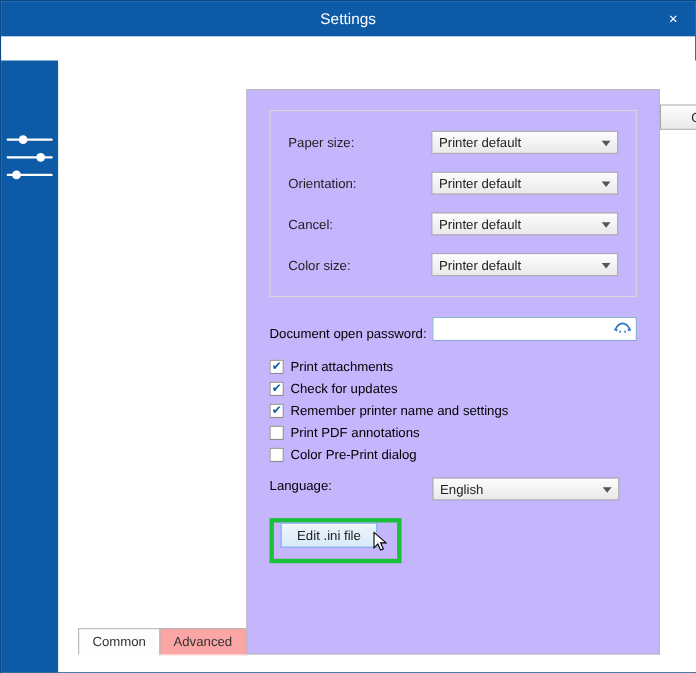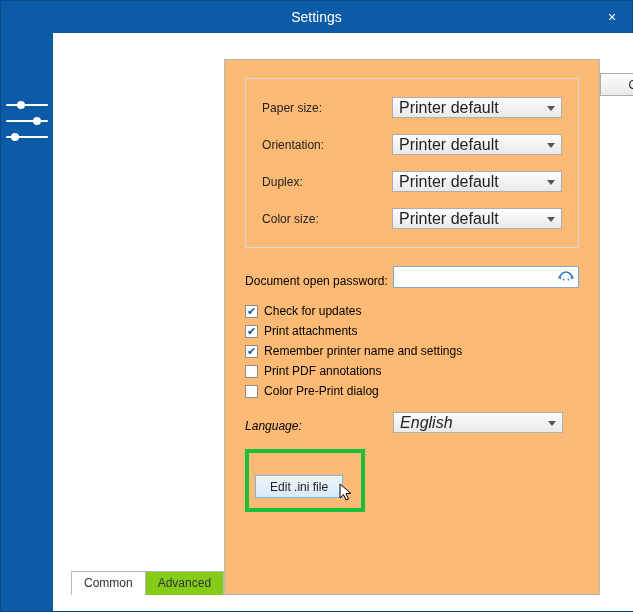--- a/index.html
+++ b/index.html
@@ -8,20 +8,21 @@
     font-family: "Segoe UI", Tahoma, sans-serif;
     font-size: 12px;
     background: #fff;
   }
   .outer {
     width: 633px;
     height: 612px;
     border: 1px solid #0a4a8a;
     display: flex;
     flex-direction: column;
+    gap: 22px;
   }
   .titlebar {
     height: 32px;
     background: #0d5aa7;
     color: #fff;
     display: flex;
     align-items: center;
     justify-content: center;
     position: relative;
     font-size: 14px;
@@ -77,34 +78,34 @@
     background: #fdfdfd;
     position: relative;
     cursor: pointer;
   }
   .tab.inactive {
     border-bottom: none;
     margin-bottom: 0;
     z-index: 1;
   }
   .tab.active {
-    background: #84cc16;
+    background: #fca5a5;
     border-bottom: 1px solid #fff;
     margin-bottom: -1px;
     z-index: 3;
   }
   .tab + .tab { margin-left: -1px; }
 
   .tab-panel {
     border: 1px solid #b9b9b9;
     padding: 18px 20px 22px 20px;
     flex: 0 0 auto;
     position: relative;
     z-index: 2;
-    background: #fdba74;
+    background: #c4b5fd;
   }
 
   .group-box {
     border: 1px solid #d9d9d9;
     padding: 18px 16px 14px 16px;
     margin-bottom: 18px;
   }
   .form-row {
     display: flex;
     align-items: center;
@@ -119,21 +120,21 @@
     flex: 0 0 170px;
     position: relative;
   }
   .dropdown-inner {
     height: 21px;
     border: 1px solid #adadad;
     background: linear-gradient(#fdfdfd, #e9e9e9);
     display: flex;
     align-items: center;
     padding: 0 22px 0 6px;
-    font-size: 16px;
+    font-size: 12px;
     color: #222;
     cursor: pointer;
     position: relative;
   }
   .dropdown-inner::after {
     content: "";
     position: absolute;
     right: 6px;
     top: 50%;
     margin-top: -2px;
@@ -180,30 +181,29 @@
     align-items: center;
     justify-content: center;
     font-size: 11px;
     color: #0d5aa7;
     line-height: 1;
   }
   .checkbox.checked::before { content: "✔"; }
 
   .lang-row {
     display: flex;
-    align-items: flex-end;
+    align-items: flex-start;
     margin-top: 14px;
-    font-style: italic;
   }
   .lang-label { width: 148px; }
 
   .highlight-box {
     border: 4px solid #1bbf3a;
     display: inline-block;
-    padding: 22px 18px 10px 6px;
+    padding: 0 18px 10px 6px;
     margin-top: 16px;
   }
   .btn {
     height: 23px;
     min-width: 74px;
     padding: 0 14px;
     border: 1px solid #adadad;
     background: linear-gradient(#fdfdfd, #e9e9e9);
     font-size: 12px;
     color: #222;
@@ -290,21 +290,21 @@
           <div class="form-row">
             <span class="form-label">Orientation:</span>
             <div class="dropdown">
               <div class="dropdown-inner">
                   <span>Printer default</span>
                 </div>
             </div>
           </div>
 
           <div class="form-row">
-            <span class="form-label">Duplex:</span>
+            <span class="form-label">Cancel:</span>
             <div class="dropdown">
               <div class="dropdown-inner">
                   <span>Printer default</span>
                 </div>
             </div>
           </div>
 
           <div class="form-row">
             <span class="form-label">Color size:</span>
             <div class="dropdown">
@@ -327,25 +327,25 @@
                   <line x1="6" y1="9.5" x2="5.5" y2="11.5" stroke="#2a74c7" stroke-width="1.2"></line>
                   <line x1="10" y1="9.5" x2="10.5" y2="11.5" stroke="#2a74c7" stroke-width="1.2"></line>
                   <line x1="13" y1="8" x2="14" y2="10" stroke="#2a74c7" stroke-width="1.2"></line>
                 </svg>
             </span>
           </div>
         </div>
 
         <div class="check-row">
           <span class="checkbox checked"></span>
+          <span>Print attachments</span>
+        </div>
+        <div class="check-row">
+          <span class="checkbox checked"></span>
           <span>Check for updates</span>
-        </div>
-        <div class="check-row">
-          <span class="checkbox checked"></span>
-          <span>Print attachments</span>
         </div>
         <div class="check-row">
           <span class="checkbox checked"></span>
           <span>Remember printer name and settings</span>
         </div>
         <div class="check-row">
           <span class="checkbox"></span>
           <span>Print PDF annotations</span>
         </div>
         <div class="check-row">

